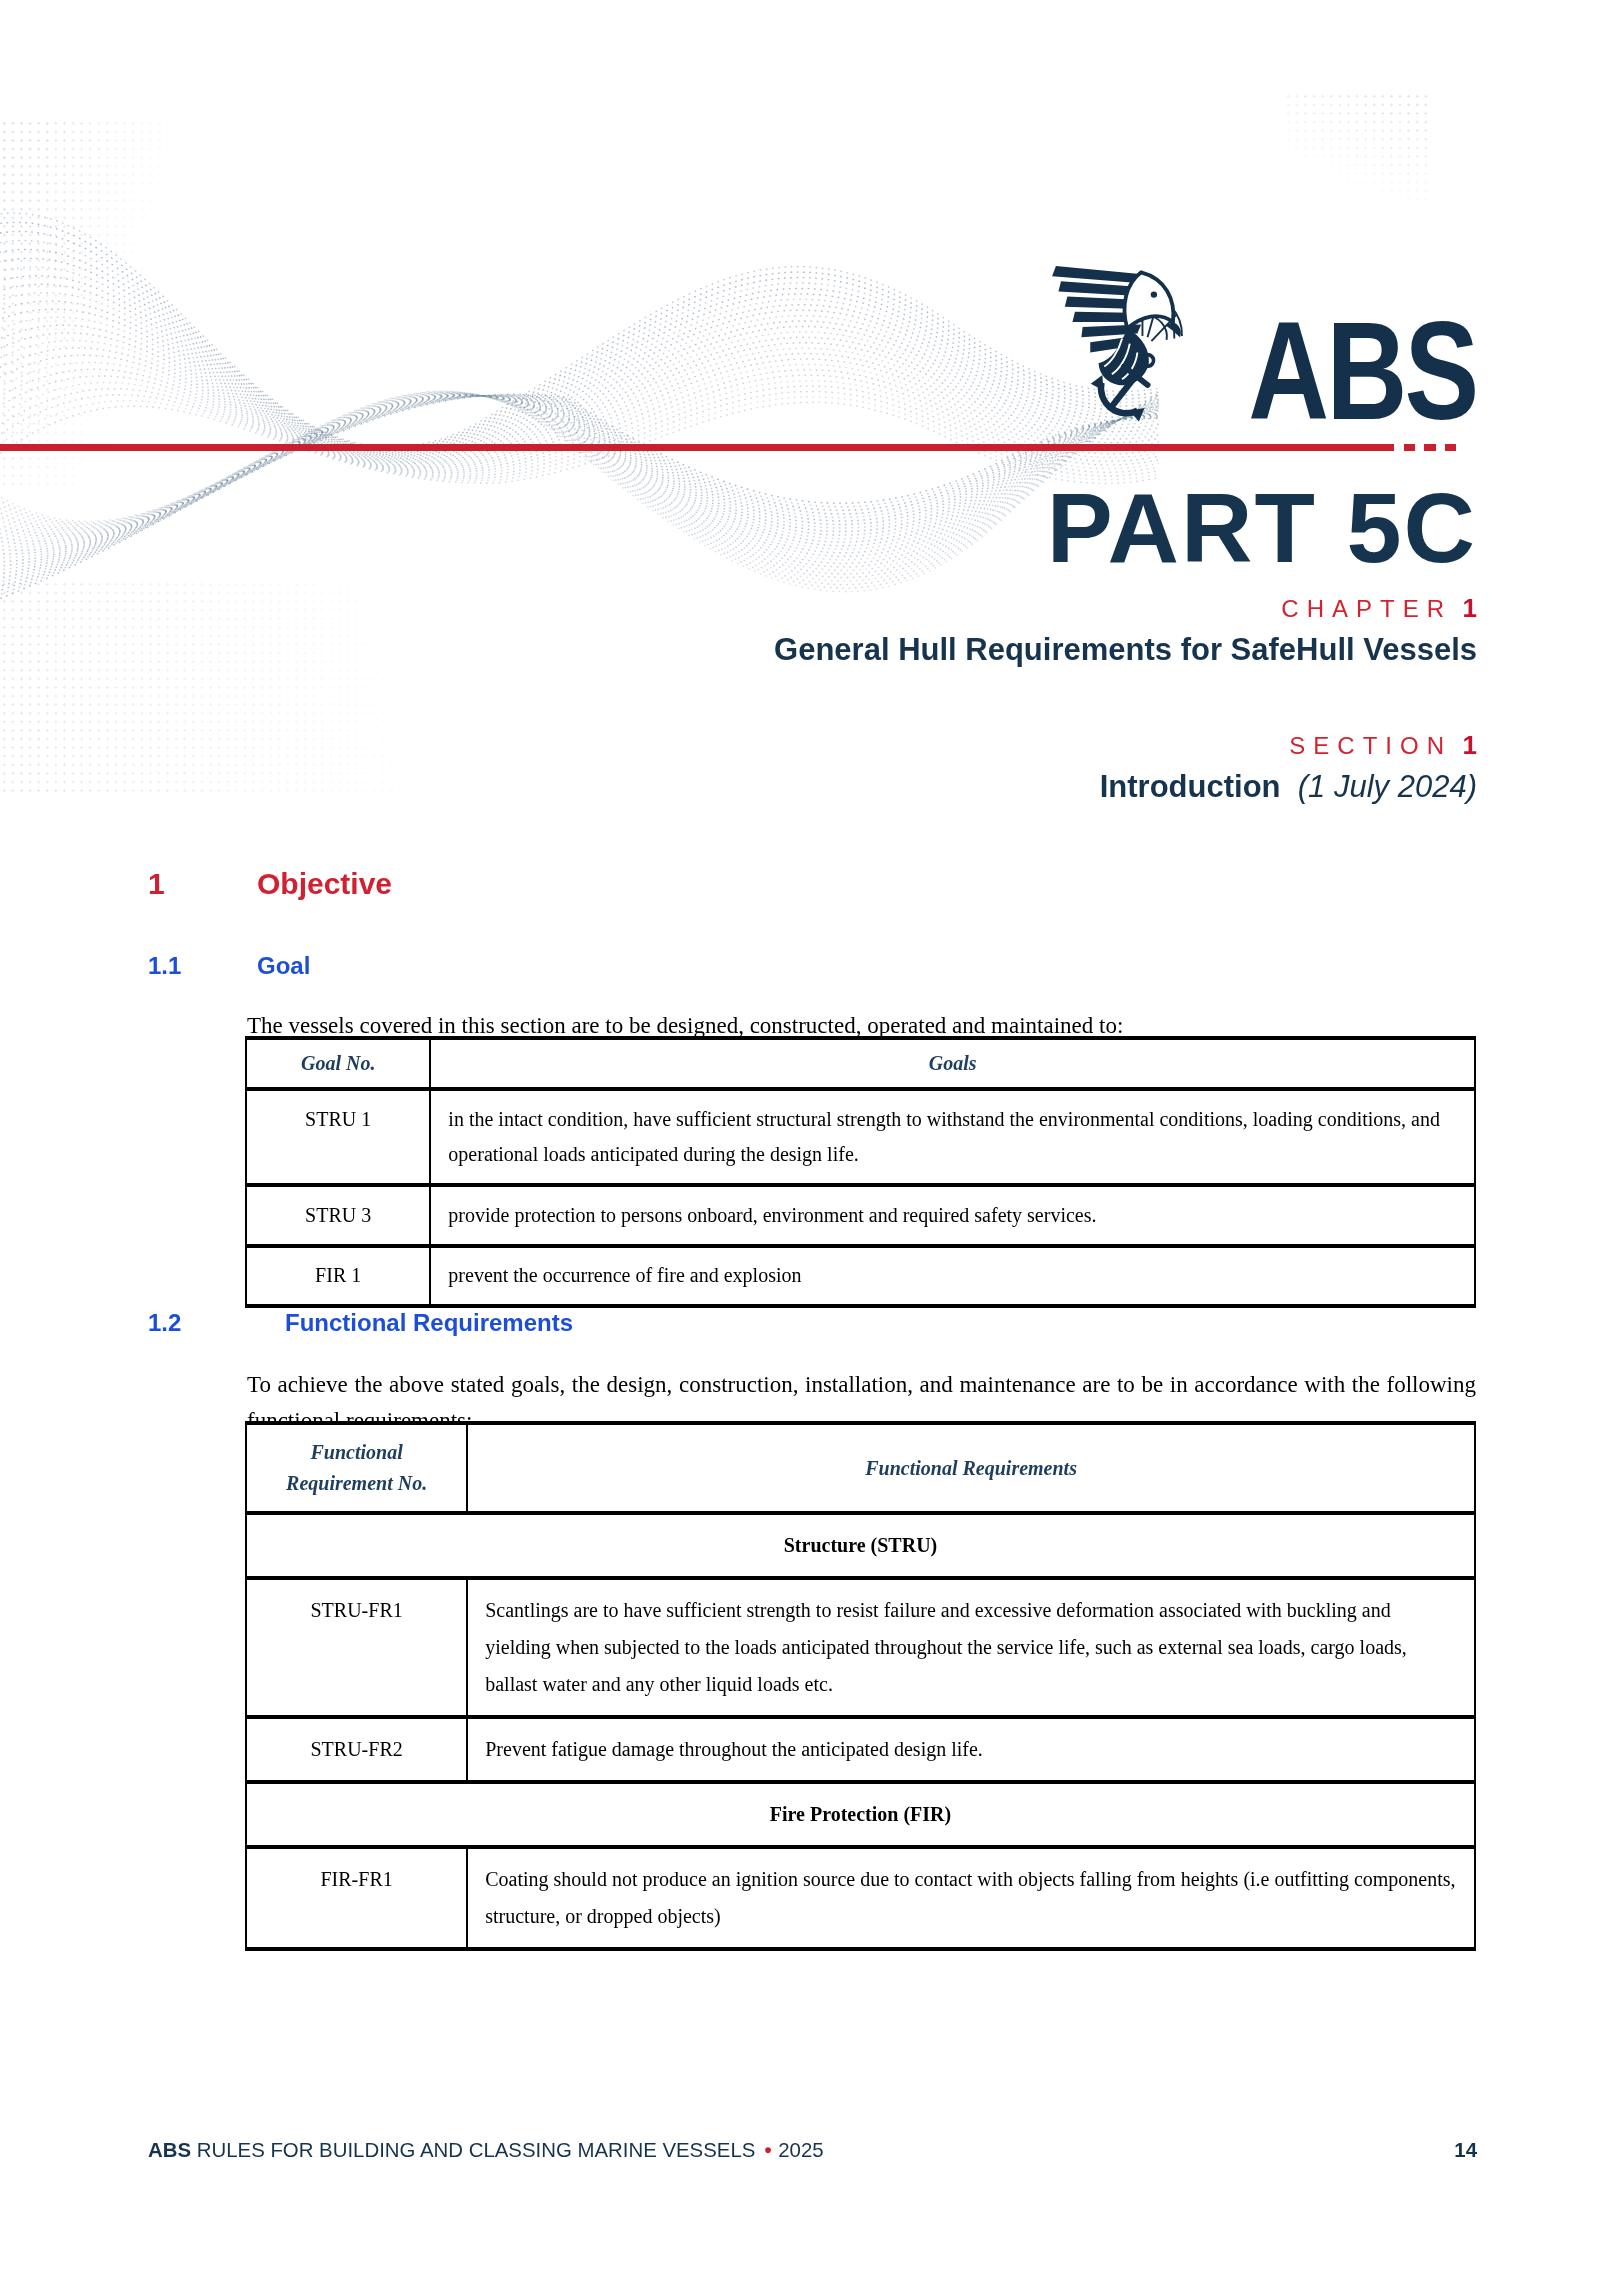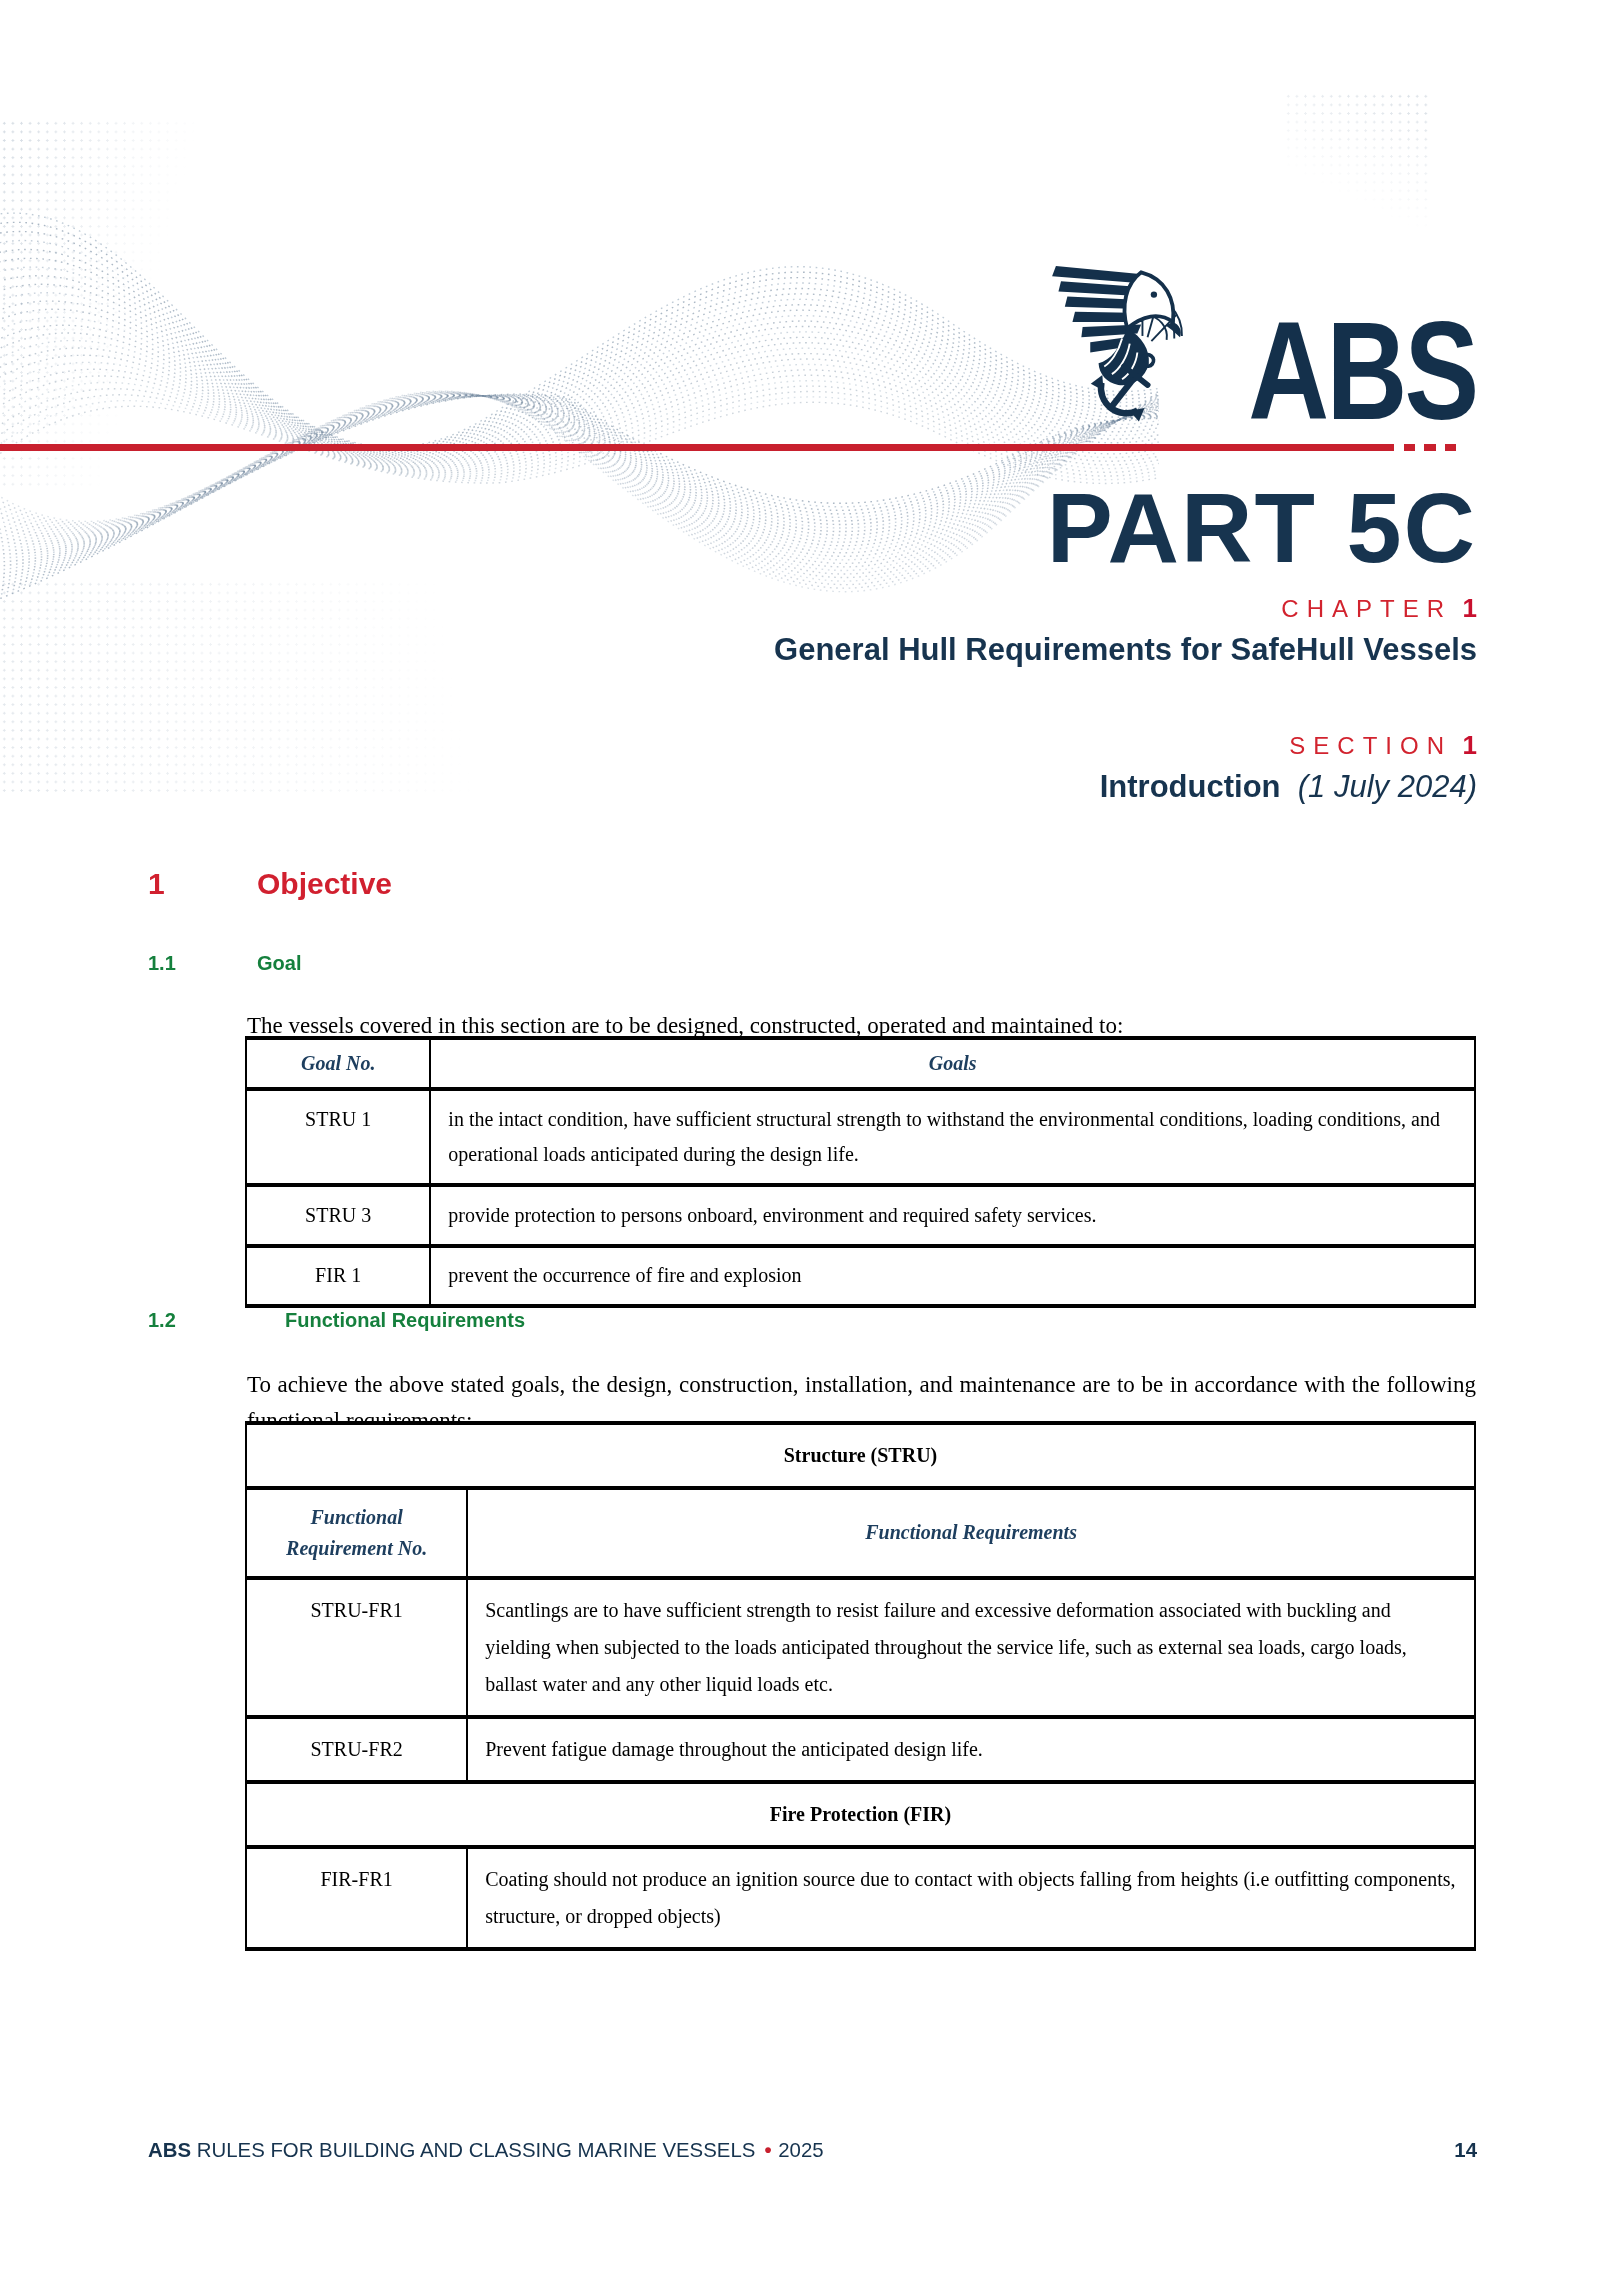--- a/index.html
+++ b/index.html
@@ -41,21 +41,21 @@
   .eyebrow.chapter{top:593px;}
   .eyebrow.section{top:730px;}
   .big-sub{position:absolute;right:146px;font-size:31px;font-weight:700;color:#17344F;z-index:2;white-space:nowrap;}
   .big-sub.chapter-title{top:632px;}
   .big-sub.section-title{top:769px;}
   .big-sub .date{font-weight:400;font-style:italic;}
   
   .h-row{position:absolute;left:148px;display:flex;z-index:2;}
   .h-row .h-num{width:109px;flex:0 0 109px;}
   .h1{font-size:30px;font-weight:700;color:#D1202F;}
-  .h2{font-size:20px;font-weight:700;color:#15803d;}
+  .h2{font-size:24px;font-weight:700;color:#1d4ed8;}
   .h1.objective{top:867px;}
   .h2.goal{top:952px;}
   .h2.functional{top:1309px;gap:28px;}
   
   .body-text{position:absolute;left:247px;width:1229px;z-index:2;
     font-family:"Liberation Serif", serif;font-size:23px;color:#000;line-height:1.55;}
   .goal-intro{top:985px;}
   .functional-intro{top:1344px;text-align:justify;}
   .closing{top:1944px;}
   
@@ -253,25 +253,25 @@
   </div>
   <p class="body-text functional-intro">To achieve the above stated goals, the design, construction, installation, and maintenance are to be in accordance with the following functional requirements:</p>
 
   <table class="doc-table t2">
     <colgroup>
         <col class="c1">
         <col>
       </colgroup>
     <tbody>
         <tr>
-      <td class="group-cell" colspan="2">Structure (STRU)</td>
-    </tr>
-    <tr>
       <th>Functional Requirement No.</th>
       <th>Functional Requirements</th>
+    </tr>
+    <tr>
+      <td class="group-cell" colspan="2">Structure (STRU)</td>
     </tr>
     <tr>
       <td class="no-cell">STRU-FR1</td>
       <td>Scantlings are to have sufficient strength to resist failure and excessive deformation associated with buckling and yielding when subjected to the loads anticipated throughout the service life, such as external sea loads, cargo loads, ballast water and any other liquid loads etc.</td>
     </tr>
     <tr>
       <td class="no-cell">STRU-FR2</td>
       <td>Prevent fatigue damage throughout the anticipated design life.</td>
     </tr>
     <tr>

